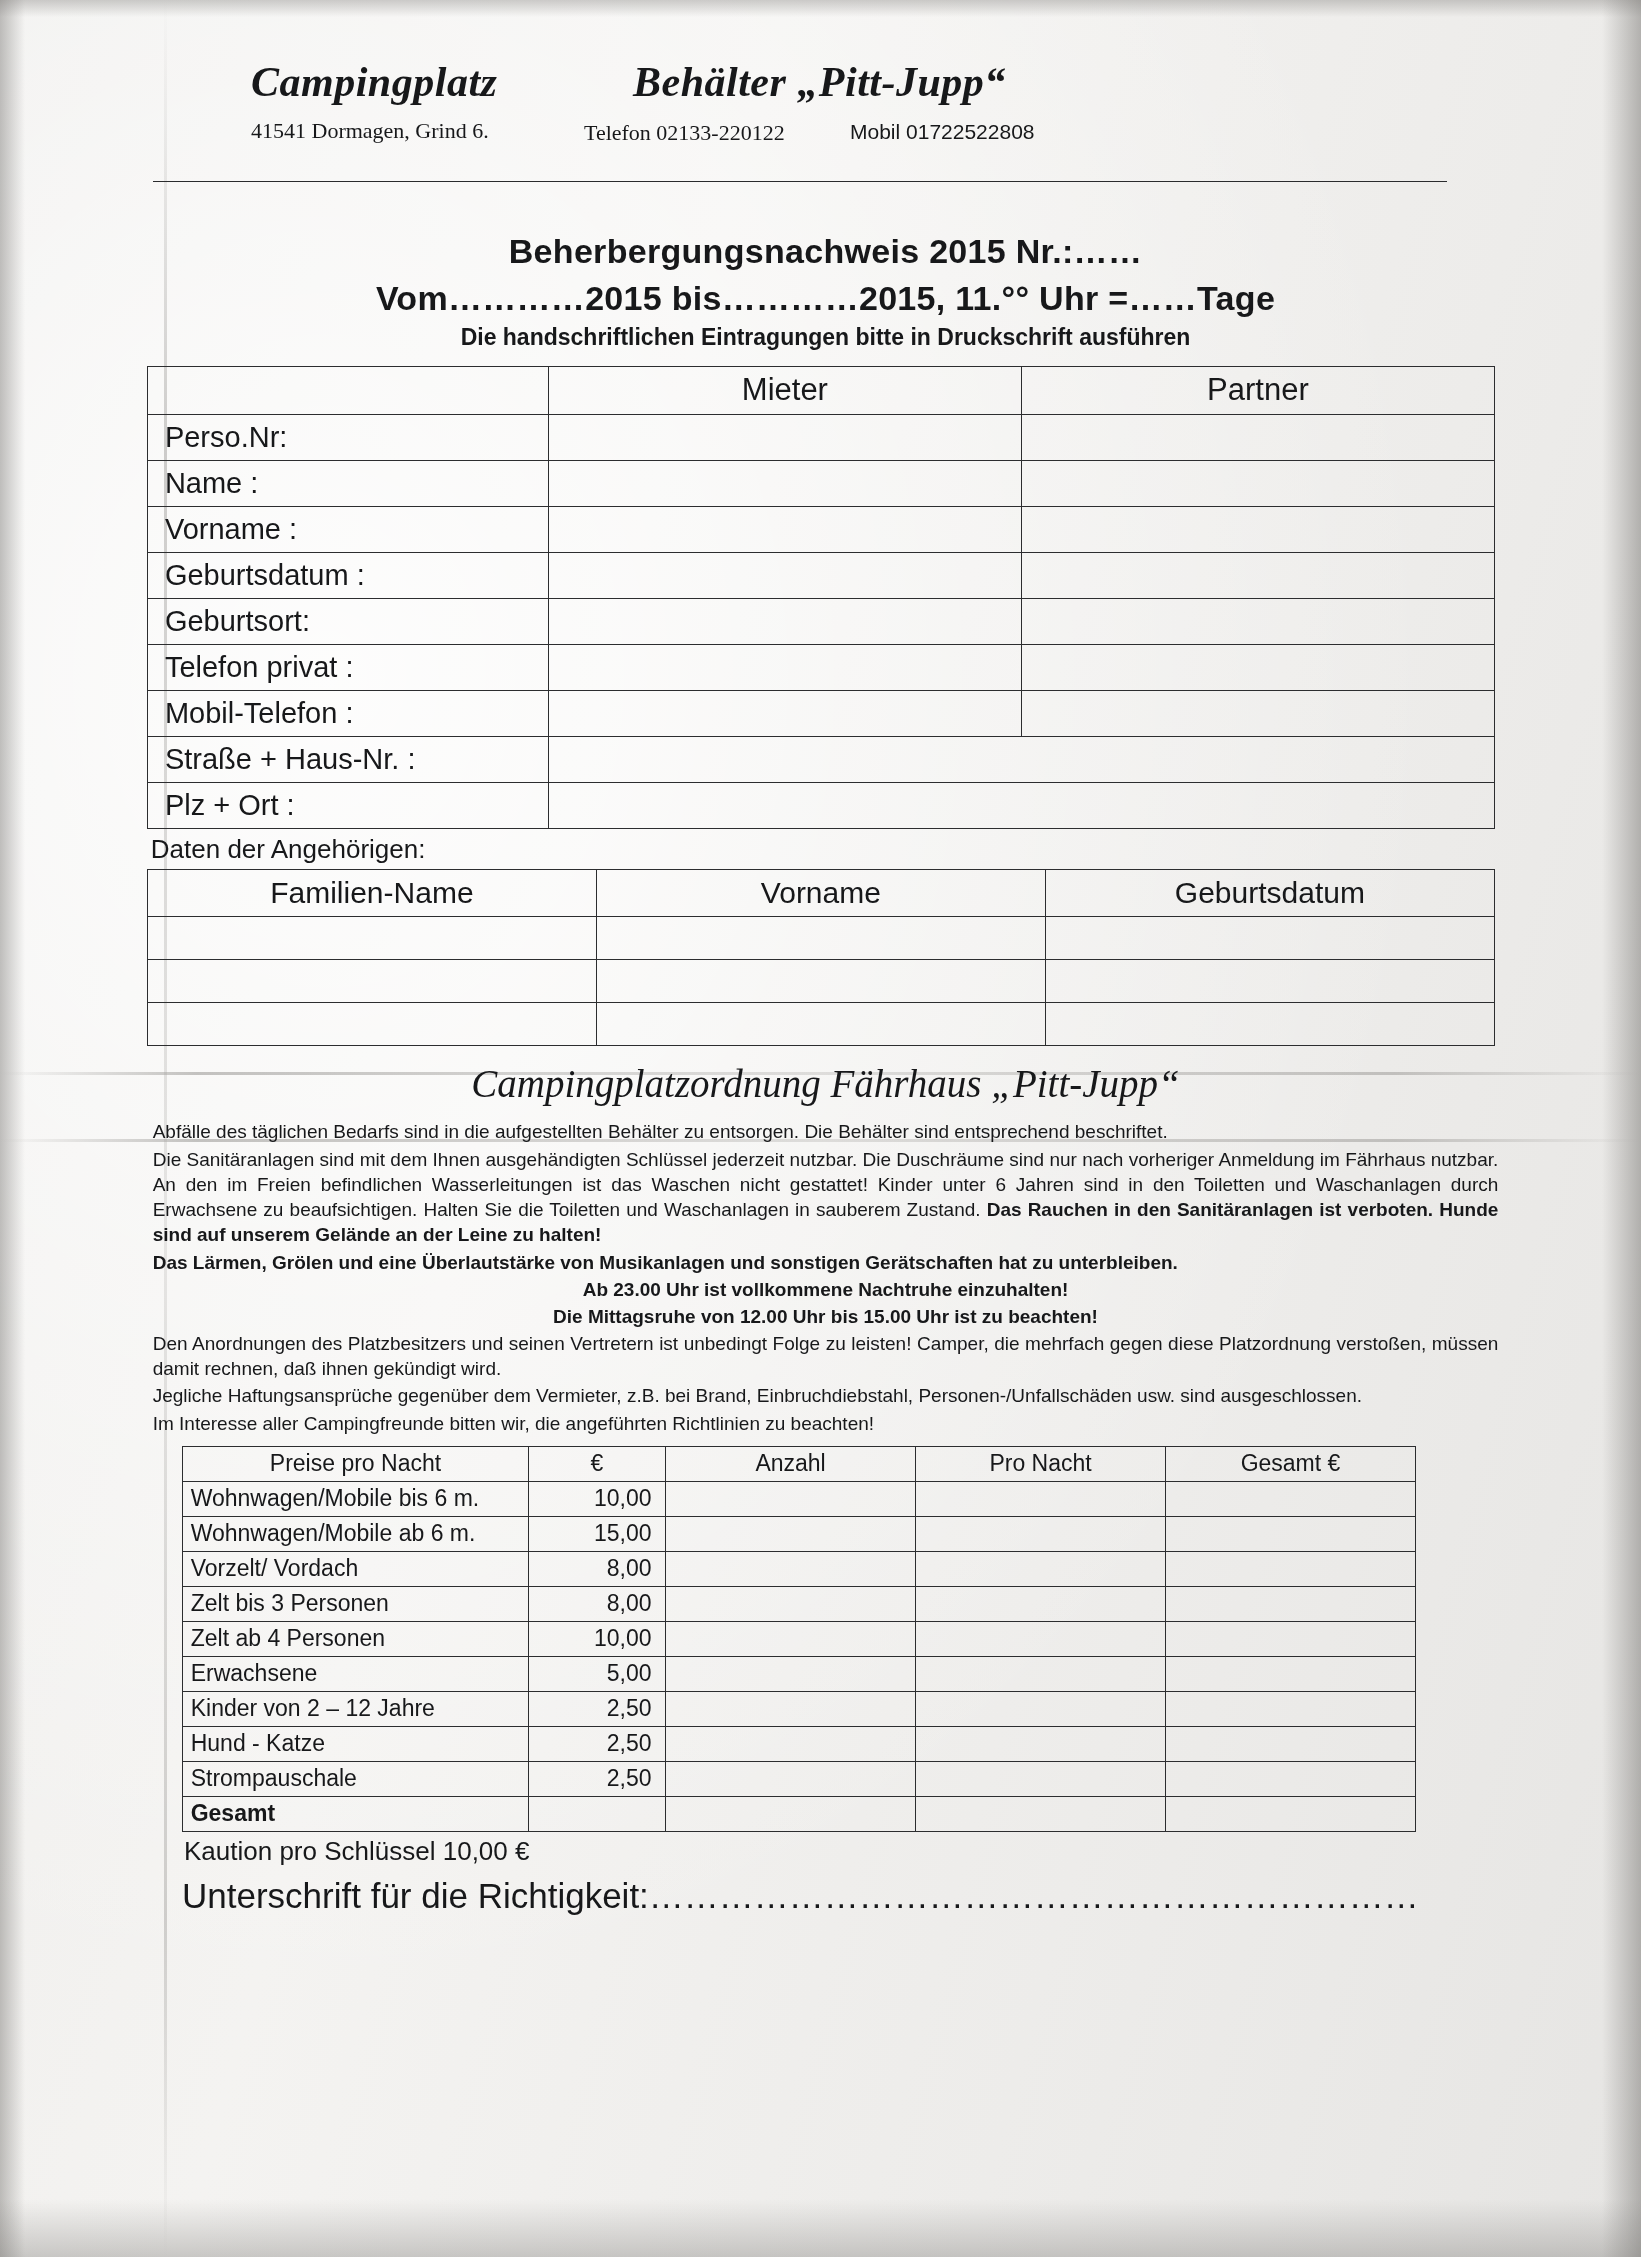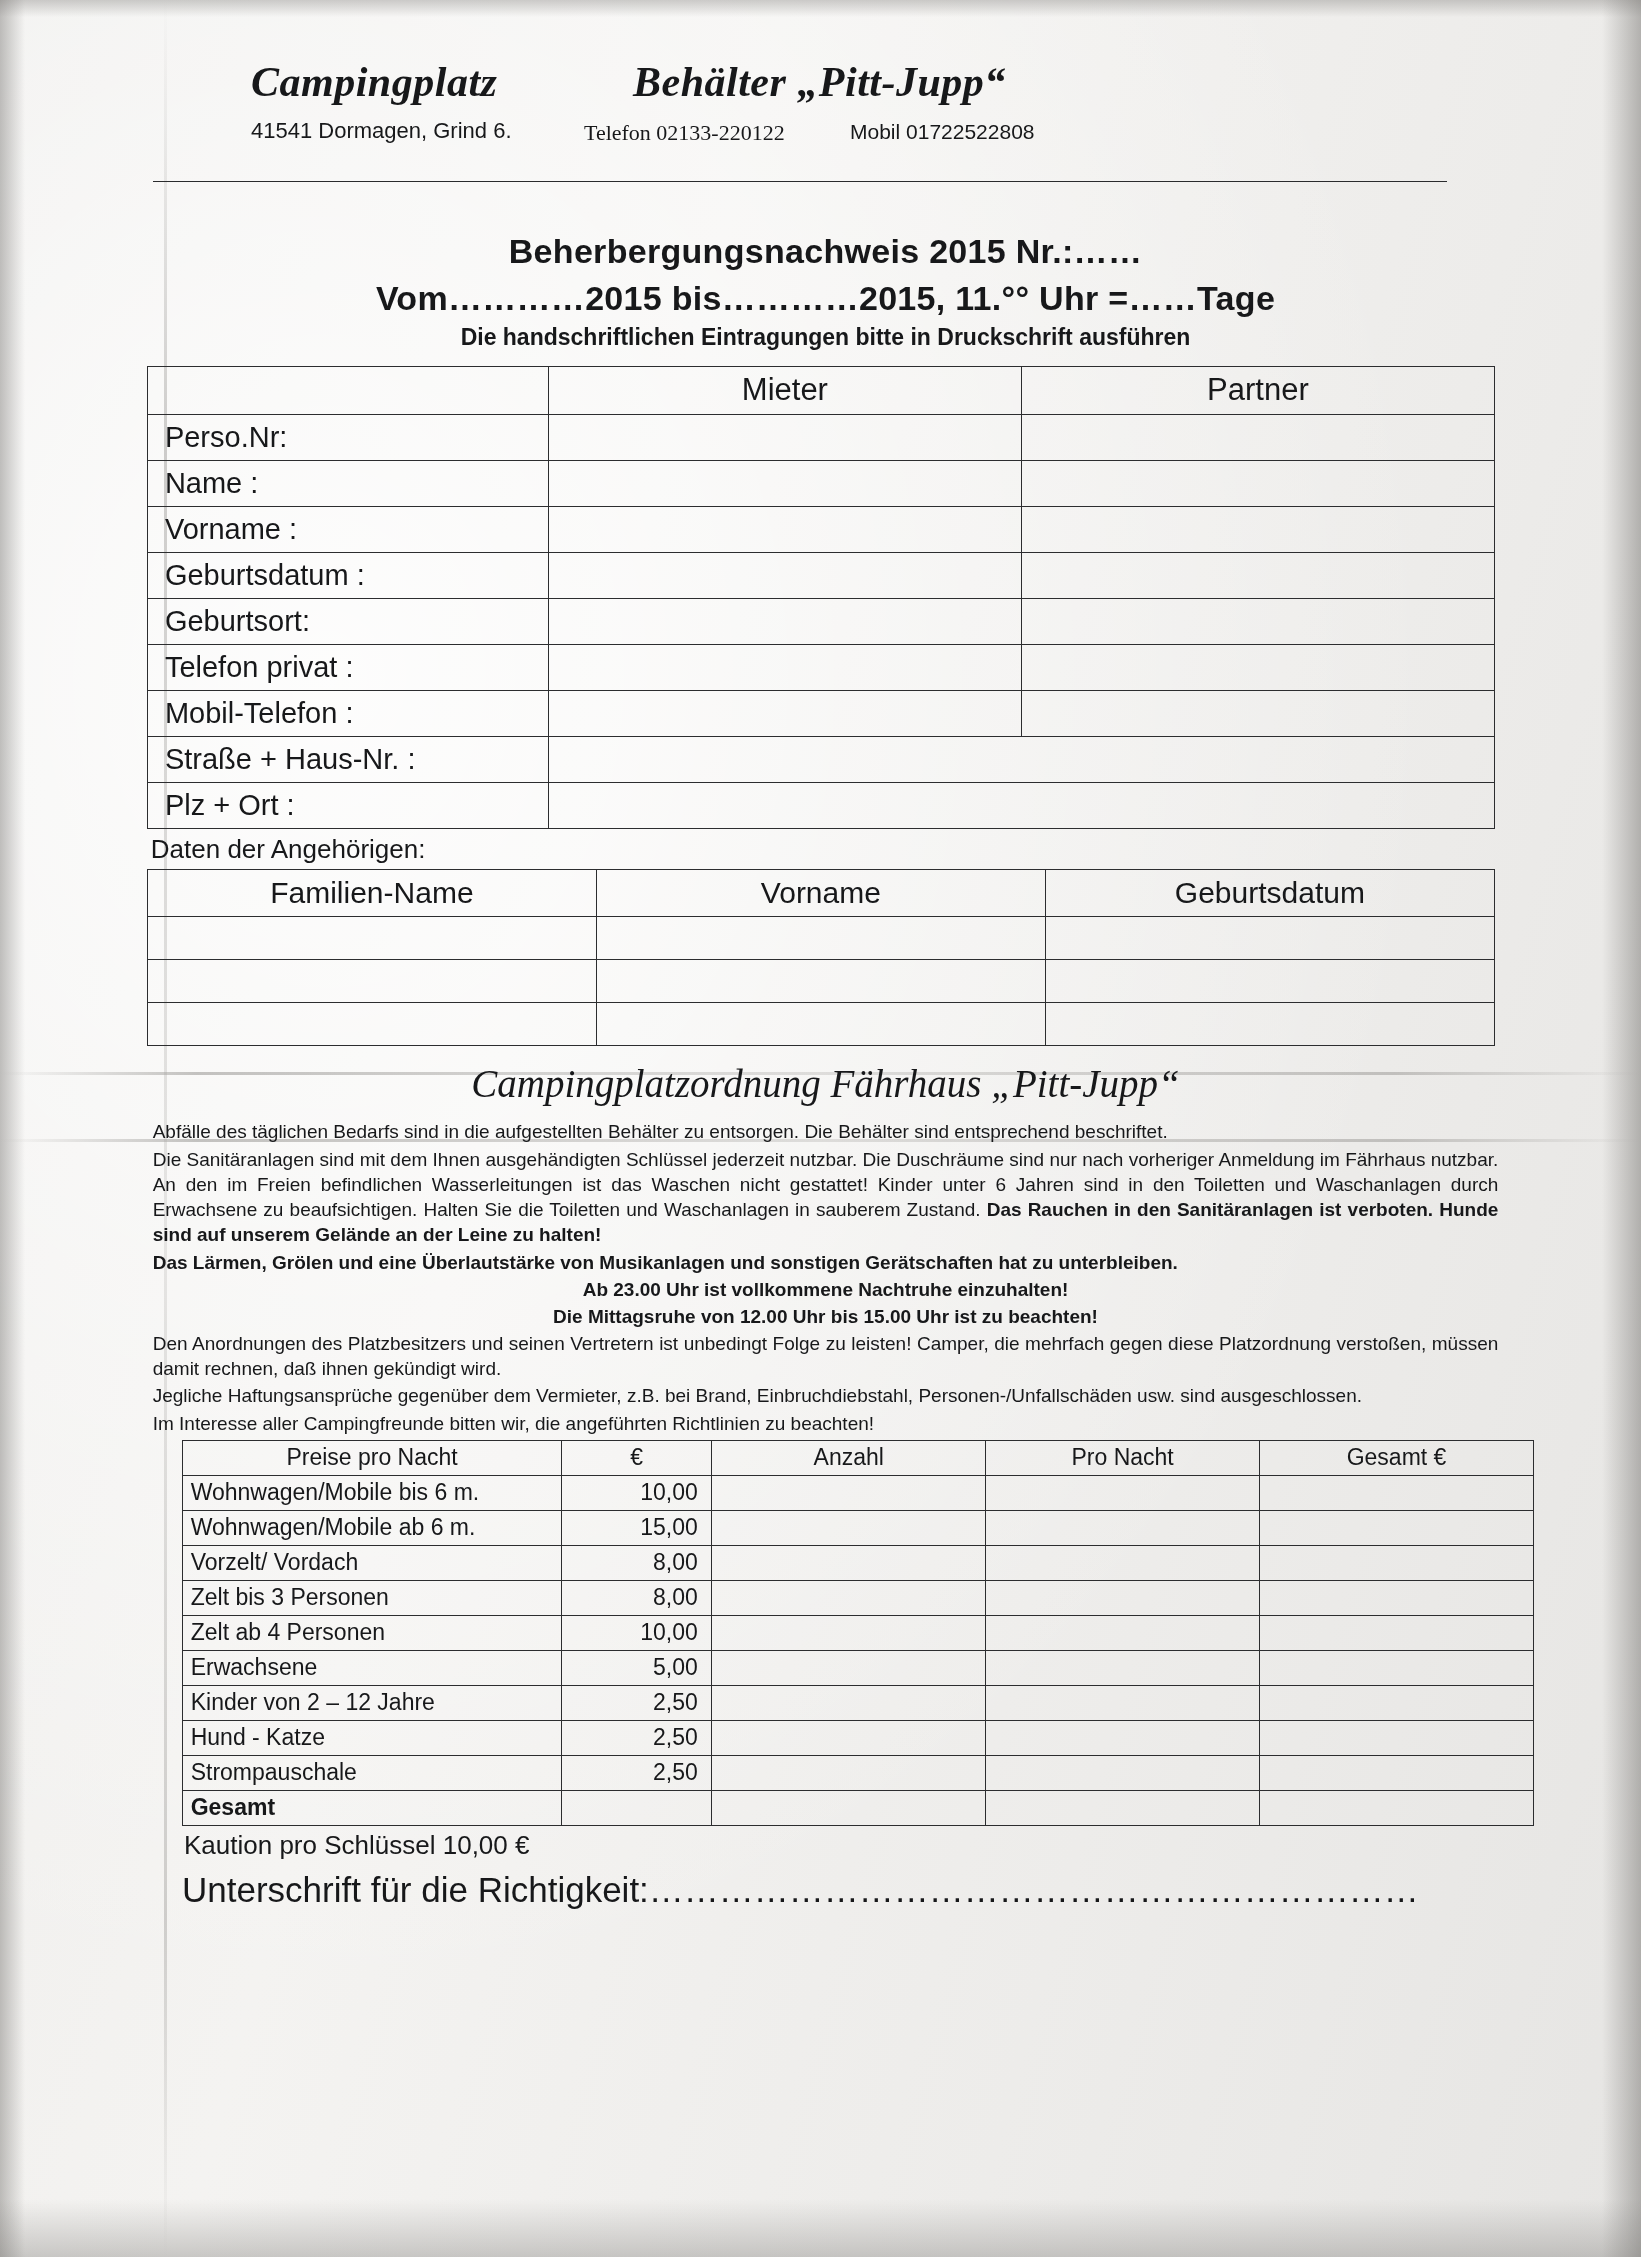--- a/index.html
+++ b/index.html
@@ -73,21 +73,21 @@
     font-family: "Liberation Serif", serif;
     font-weight: bold;
     font-style: italic;
     font-size: 42px;
     letter-spacing: 0.5px;
   }
   .lh-left { position: absolute; left: 106px; top: 0; }
   .lh-right { position: absolute; left: 488px; top: 0; }
   .lh-addr {
     position: absolute; left: 106px; top: 60px;
-    font-family: Liberation Sans, sans-serif;
+    font-family: Liberation Serif, serif;
     font-size: 22px;
   }
   .lh-tel {
     position: absolute; left: 439px; top: 62px;
     font-family: "Liberation Serif", serif;
     font-size: 22px;
   }
   .lh-mob {
     position: absolute; left: 705px; top: 62px;
     font-family: Liberation Sans, sans-serif;
@@ -175,23 +175,23 @@
     line-height: 1.33;
     margin: 0 7.7px 0 7.7px;
   }
   .rules p { margin: 0 0 1.9px 0; }
   .rules .just { text-align: justify; }
   .rules .ctr { text-align: center; font-weight: bold; }
   .rules b { font-weight: bold; }
 
   
   .t-price {
-    margin-top: 4px;
+    margin-top: 10px;
     margin-left: 37px;
-    width: 1352px;
+    width: 1234px;
     padding-left: 40px;
   }
   .t-price td, .t-price th {
     border: 1.6px solid #2c2d2f;
     height: 34px;
     font-size: 23px;
   }
   .t-price th { font-weight: normal; text-align: center; }
   .t-price .name { padding-left: 7.7px; text-align: left; }
   .t-price .price { text-align: right; padding-right: 13.5px; }

